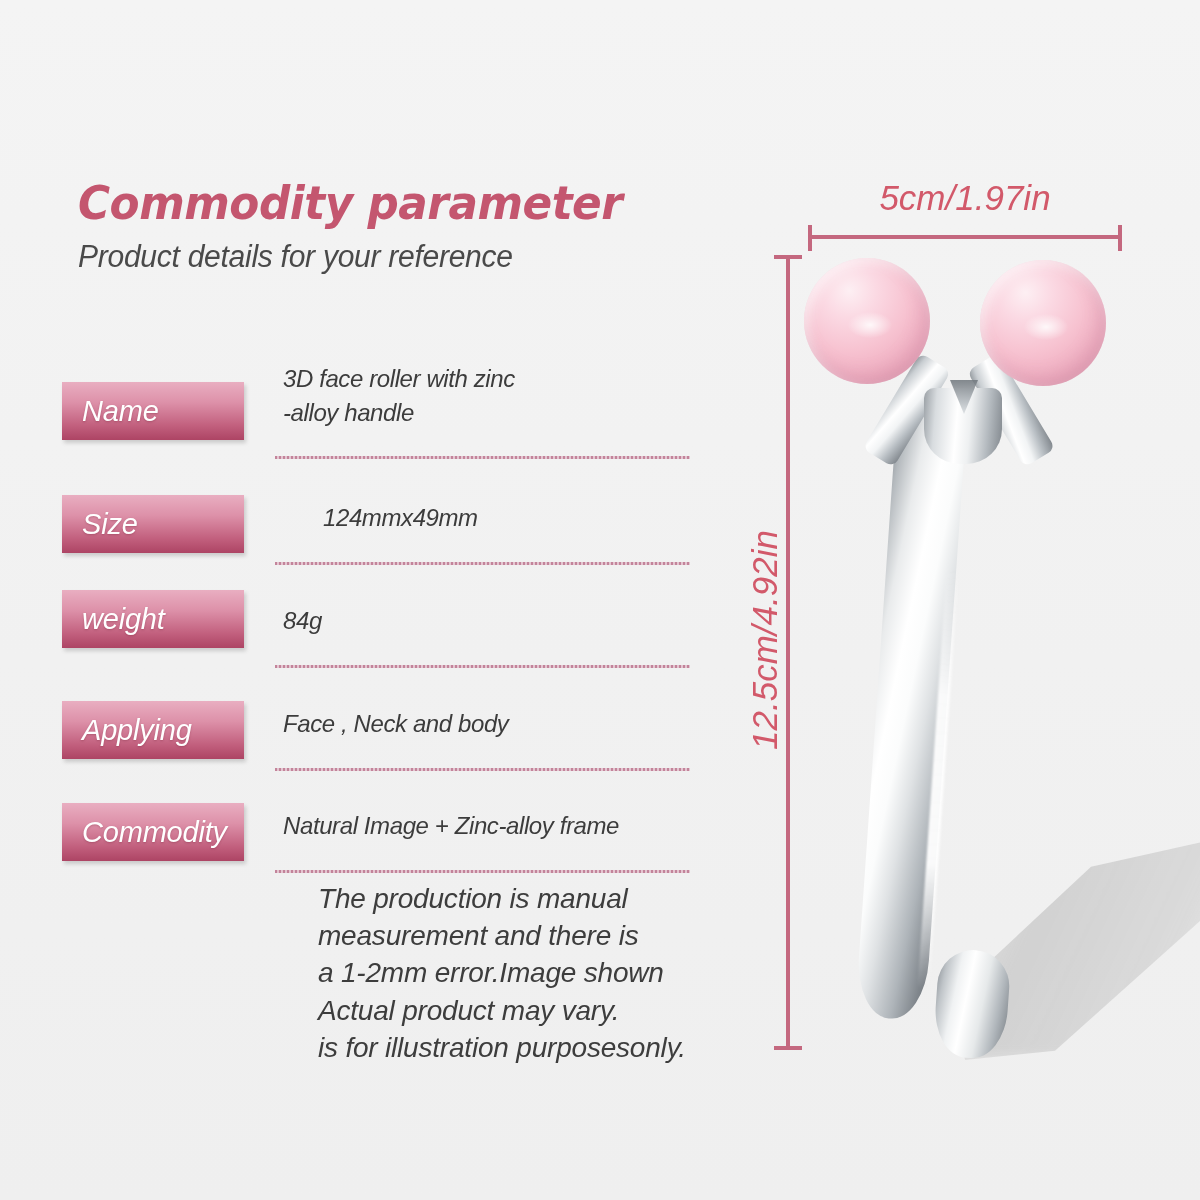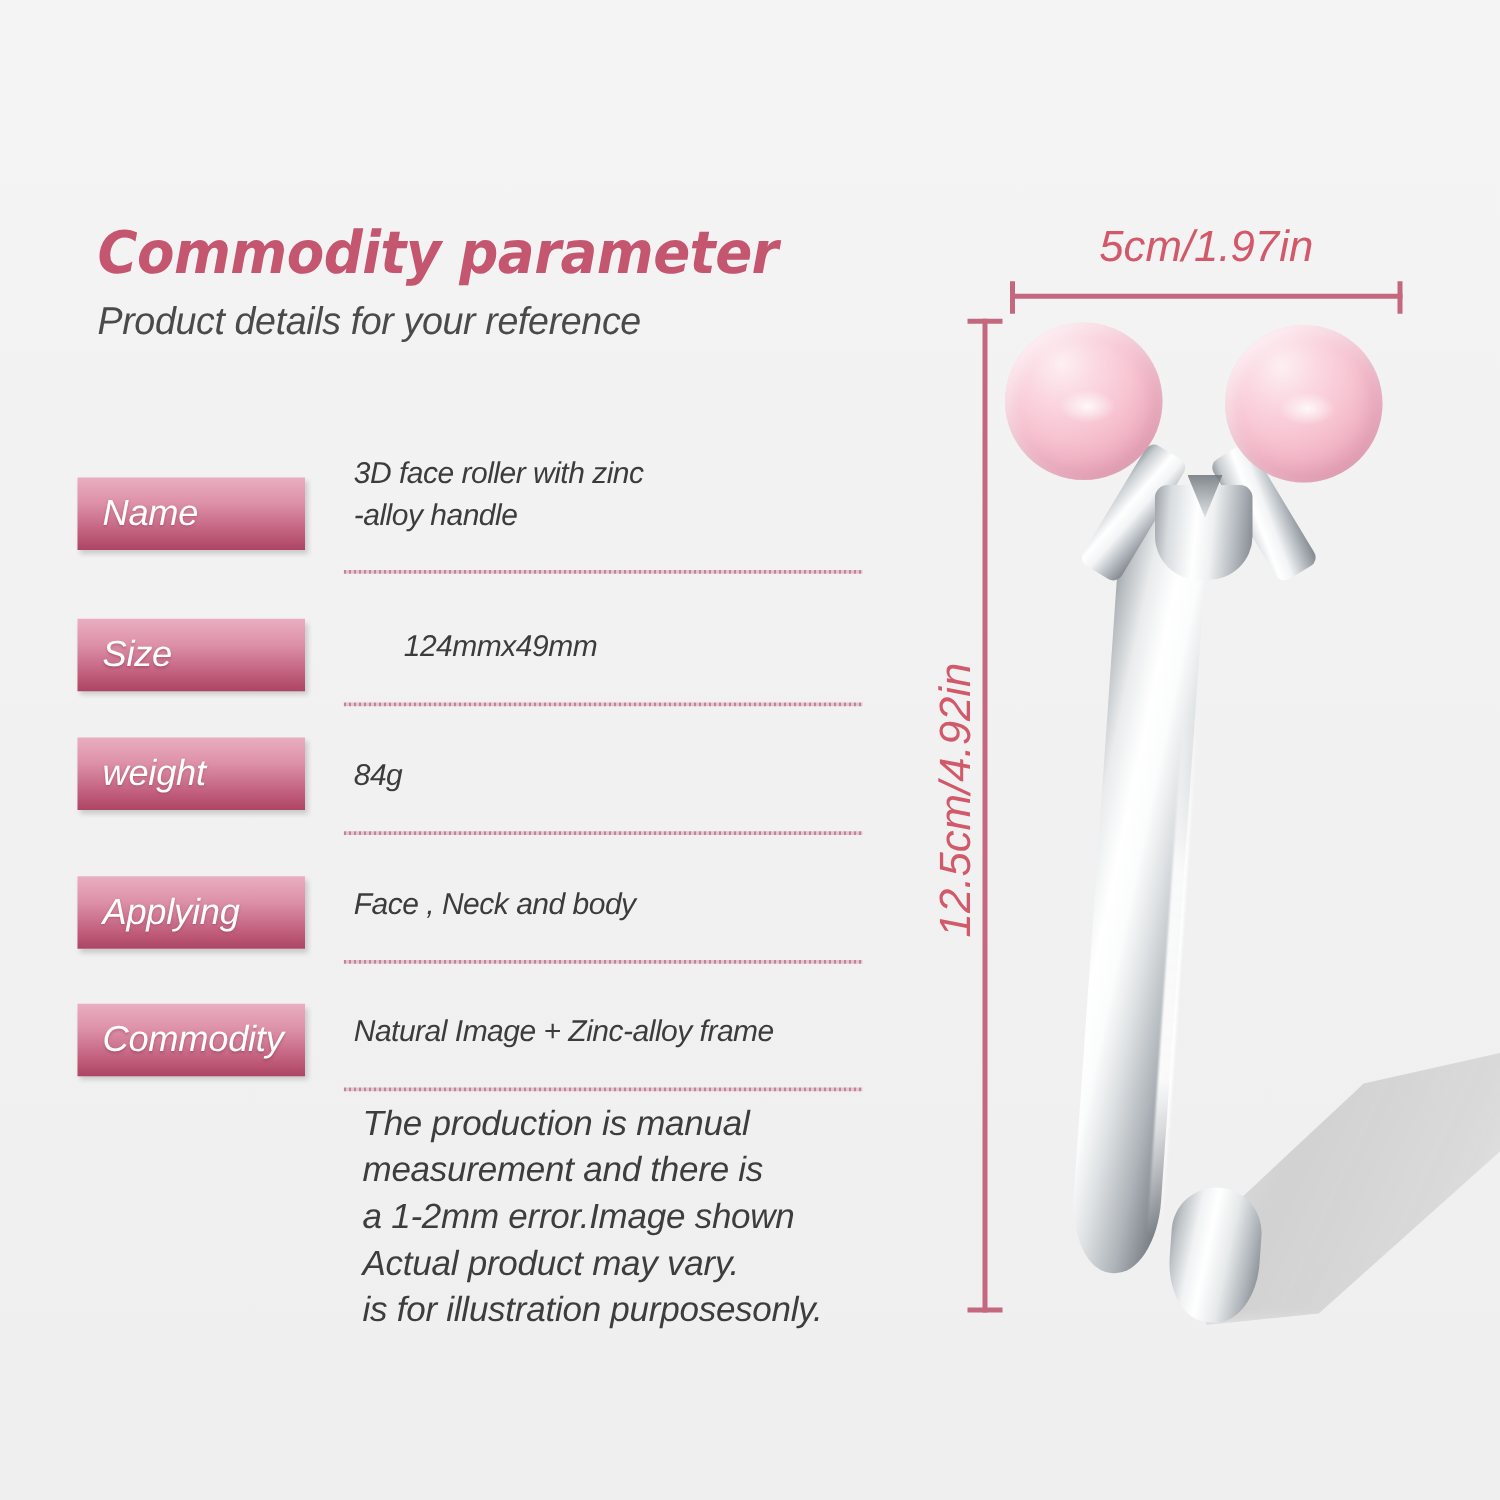--- a/index.html
+++ b/index.html
@@ -124,21 +124,21 @@
     position: absolute;
     left: 290px;
     top: 880px;
     width: 430px;
     font-family: "Liberation Sans", sans-serif;
     font-size: 28px;
     color: #3d3d3d;
     line-height: 1.33;
     letter-spacing: -0.2px;
   }
-  #tip-text div { white-space: nowrap; }
+  #tip-text div { white-space: nowrap; margin-left: 28px; }
 
   
   #product-area {
     position: absolute;
     left: 730px;
     top: 0;
     width: 470px;
     height: 868px;
   }
 

